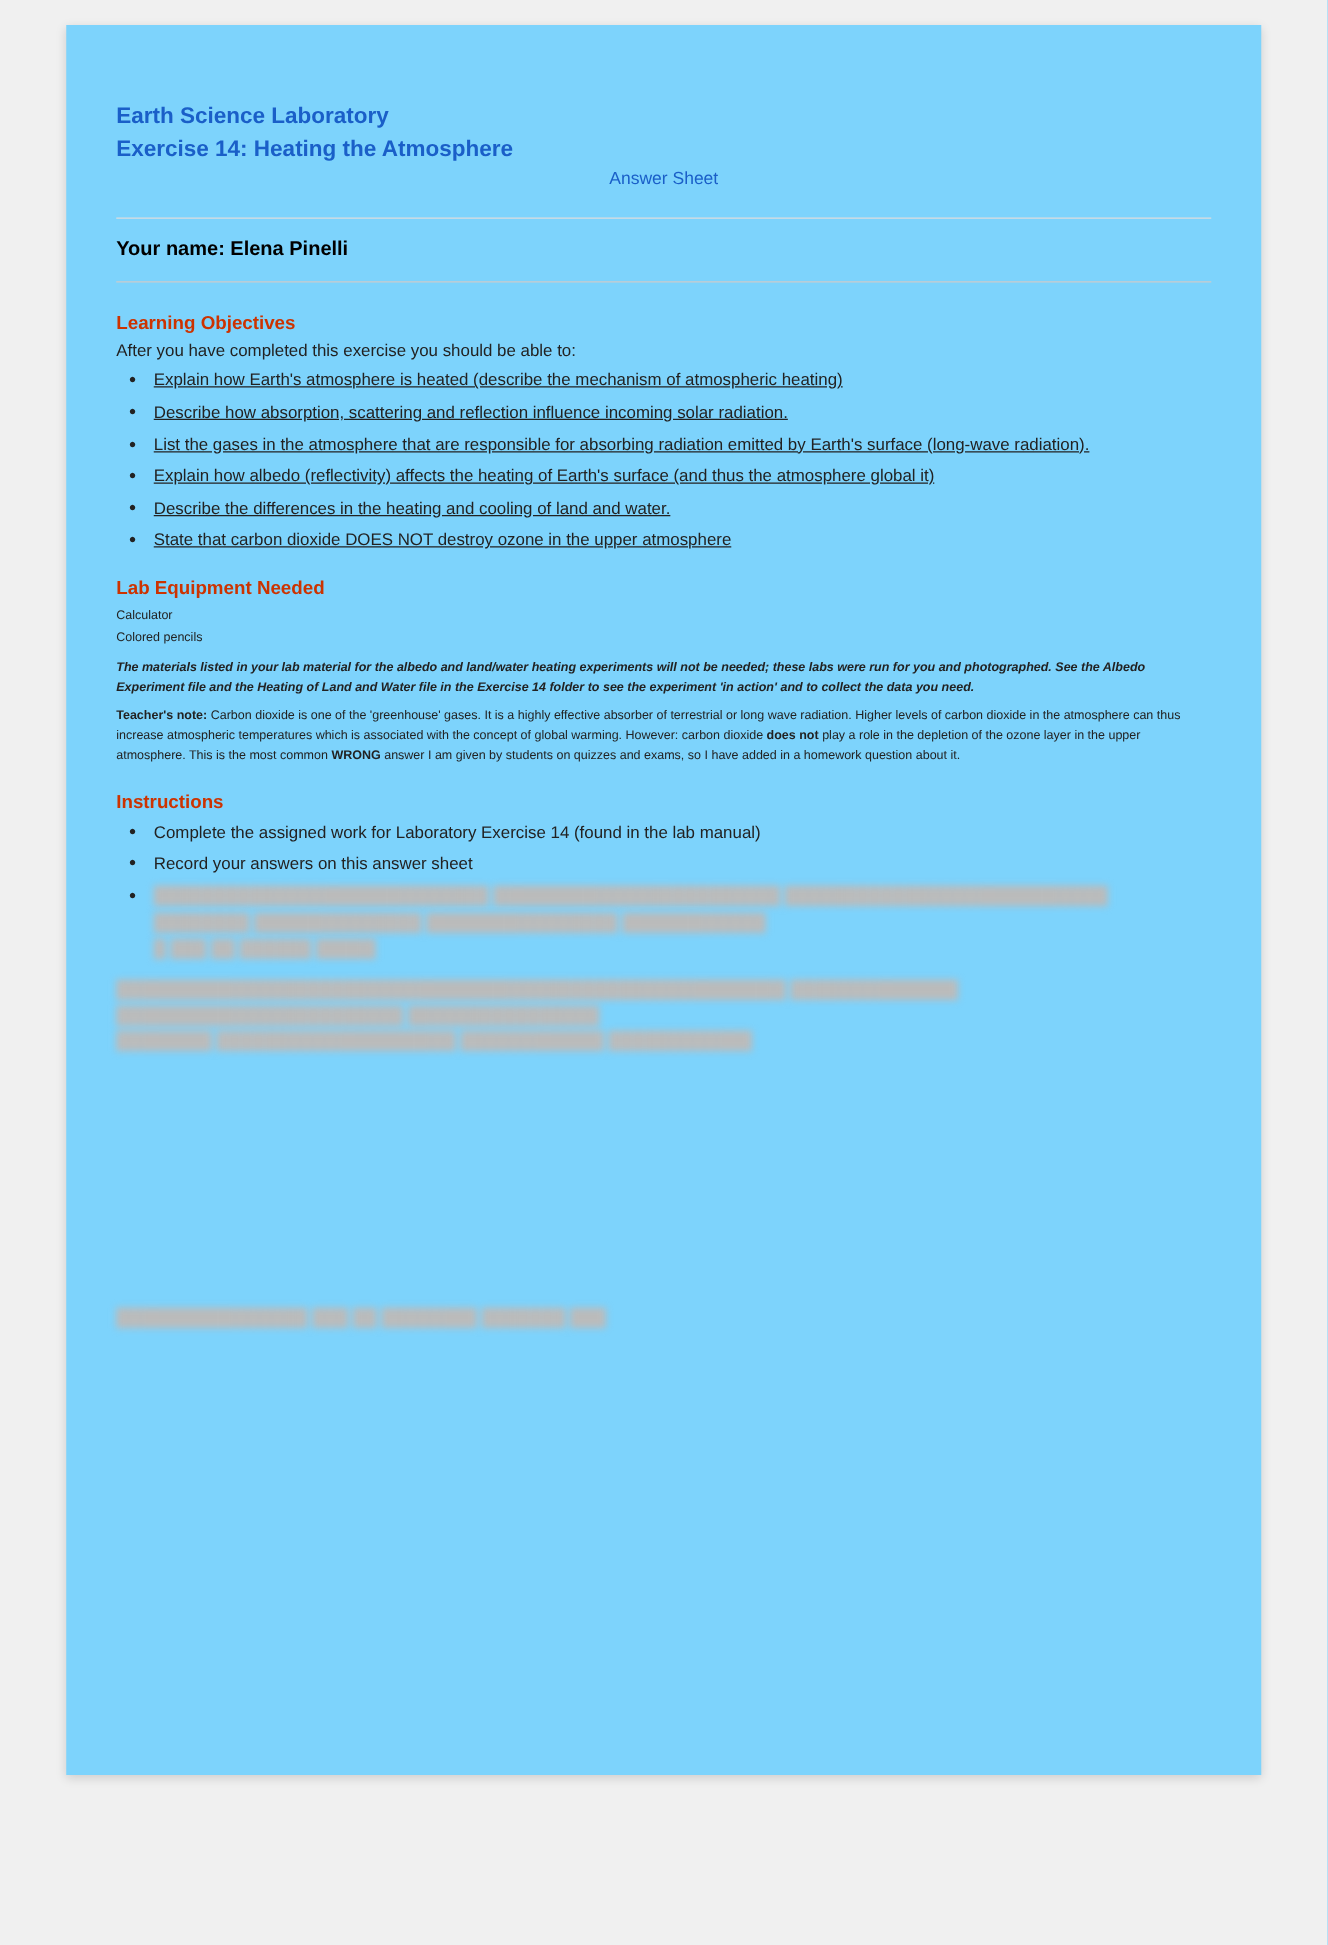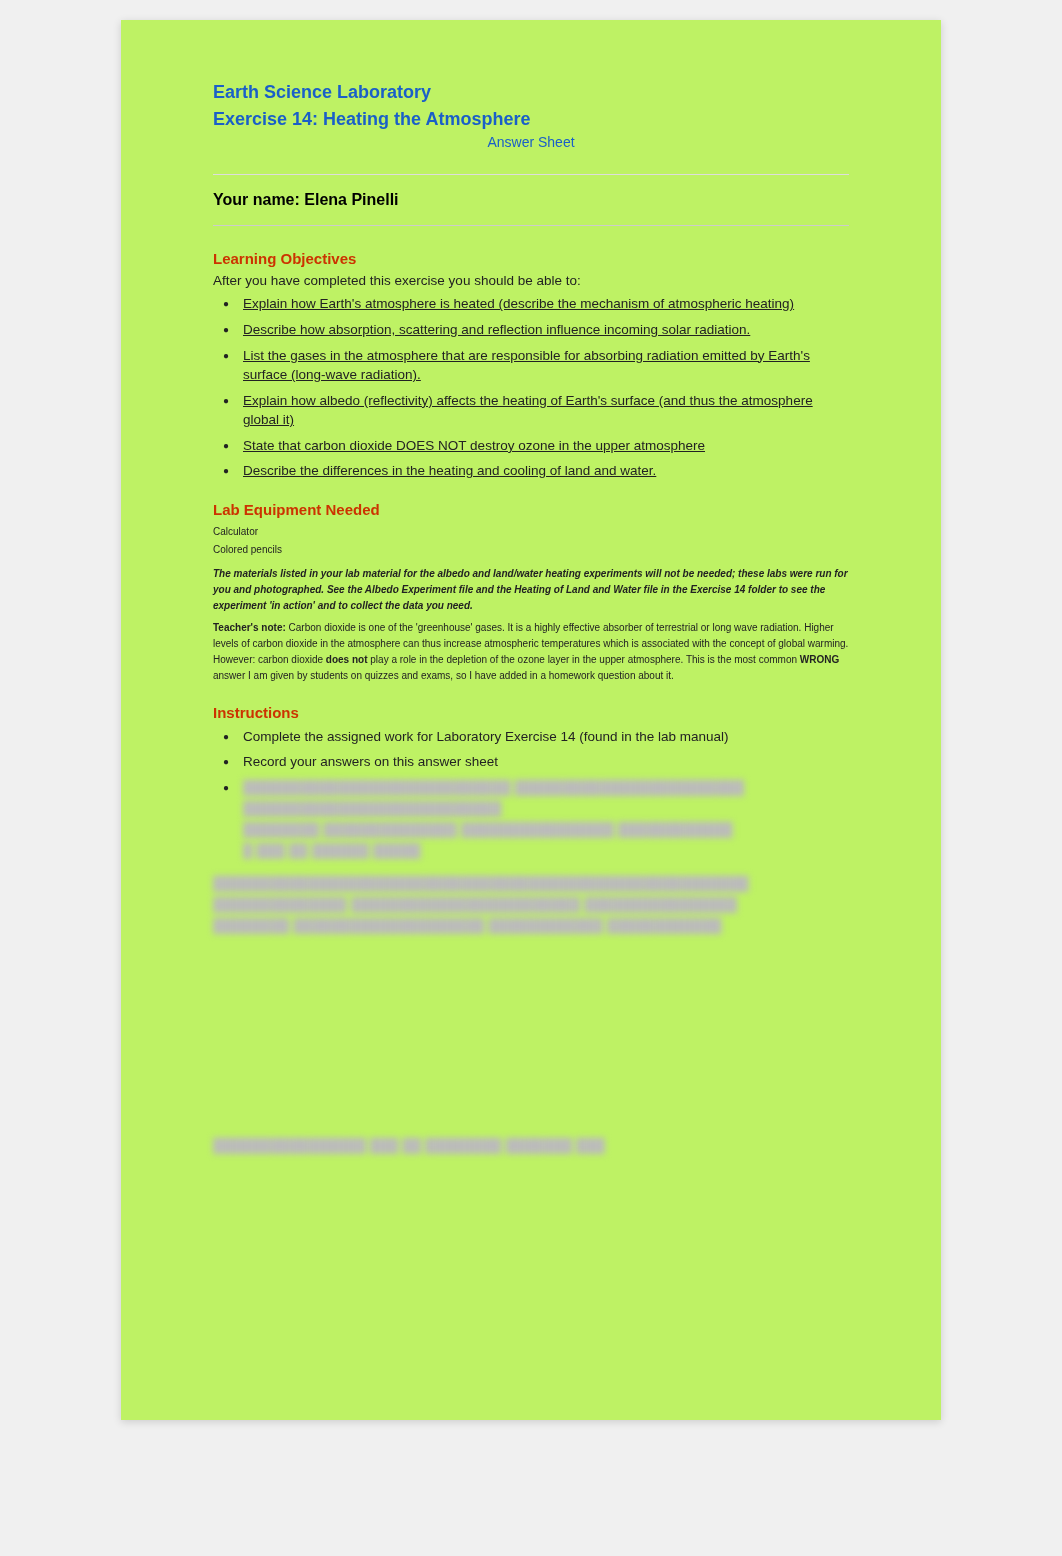--- a/index.html
+++ b/index.html
@@ -10,24 +10,24 @@
 
     body {
       background: #f0f0f0;
       font-family: Arial, sans-serif;
       display: flex;
       justify-content: center;
       padding: 20px;
     }
 
     .page {
-      background: #bef264;
-      width: 820px;
+      background: #7dd3fc;
+      width: 956px;
       min-height: 1400px;
-      padding: 60px 92px;
+      padding: 60px 40px;
       box-shadow: 0 2px 8px rgba(0,0,0,0.15);
     }
 
     .header-title {
       color: #1a5fc8;
       font-size: 18px;
       font-weight: bold;
       line-height: 1.4;
       margin-bottom: 2px;
     }
@@ -180,22 +180,22 @@
   </div>
 
   <div>
     <div class="section-heading">Learning Objectives</div>
     <p class="section-intro">After you have completed this exercise you should be able to:</p>
     <ul class="objectives">
       <li>Explain how Earth's atmosphere is heated (describe the mechanism of atmospheric heating)</li>
       <li>Describe how absorption, scattering and reflection influence incoming solar radiation.</li>
       <li>List the gases in the atmosphere that are responsible for absorbing radiation emitted by Earth's surface (long-wave radiation).</li>
       <li>Explain how albedo (reflectivity) affects the heating of Earth's surface (and thus the atmosphere global it)</li>
+      <li>Describe the differences in the heating and cooling of land and water.</li>
       <li>State that carbon dioxide DOES NOT destroy ozone in the upper atmosphere</li>
-      <li>Describe the differences in the heating and cooling of land and water.</li>
     </ul>
   </div>
 
   <div class="lab-equipment">
     <div class="section-heading">Lab Equipment Needed</div>
     <p>Calculator</p>
     <p>Colored pencils</p>
 
     <p class="lab-note">
       <strong>The materials listed in your lab material for the albedo and land/water heating experiments will not be needed; these labs were run for you and photographed. See the Albedo Experiment file and the Heating of Land and Water file in the Exercise 14 folder to see the experiment 'in action' and to collect the data you need.</strong>

